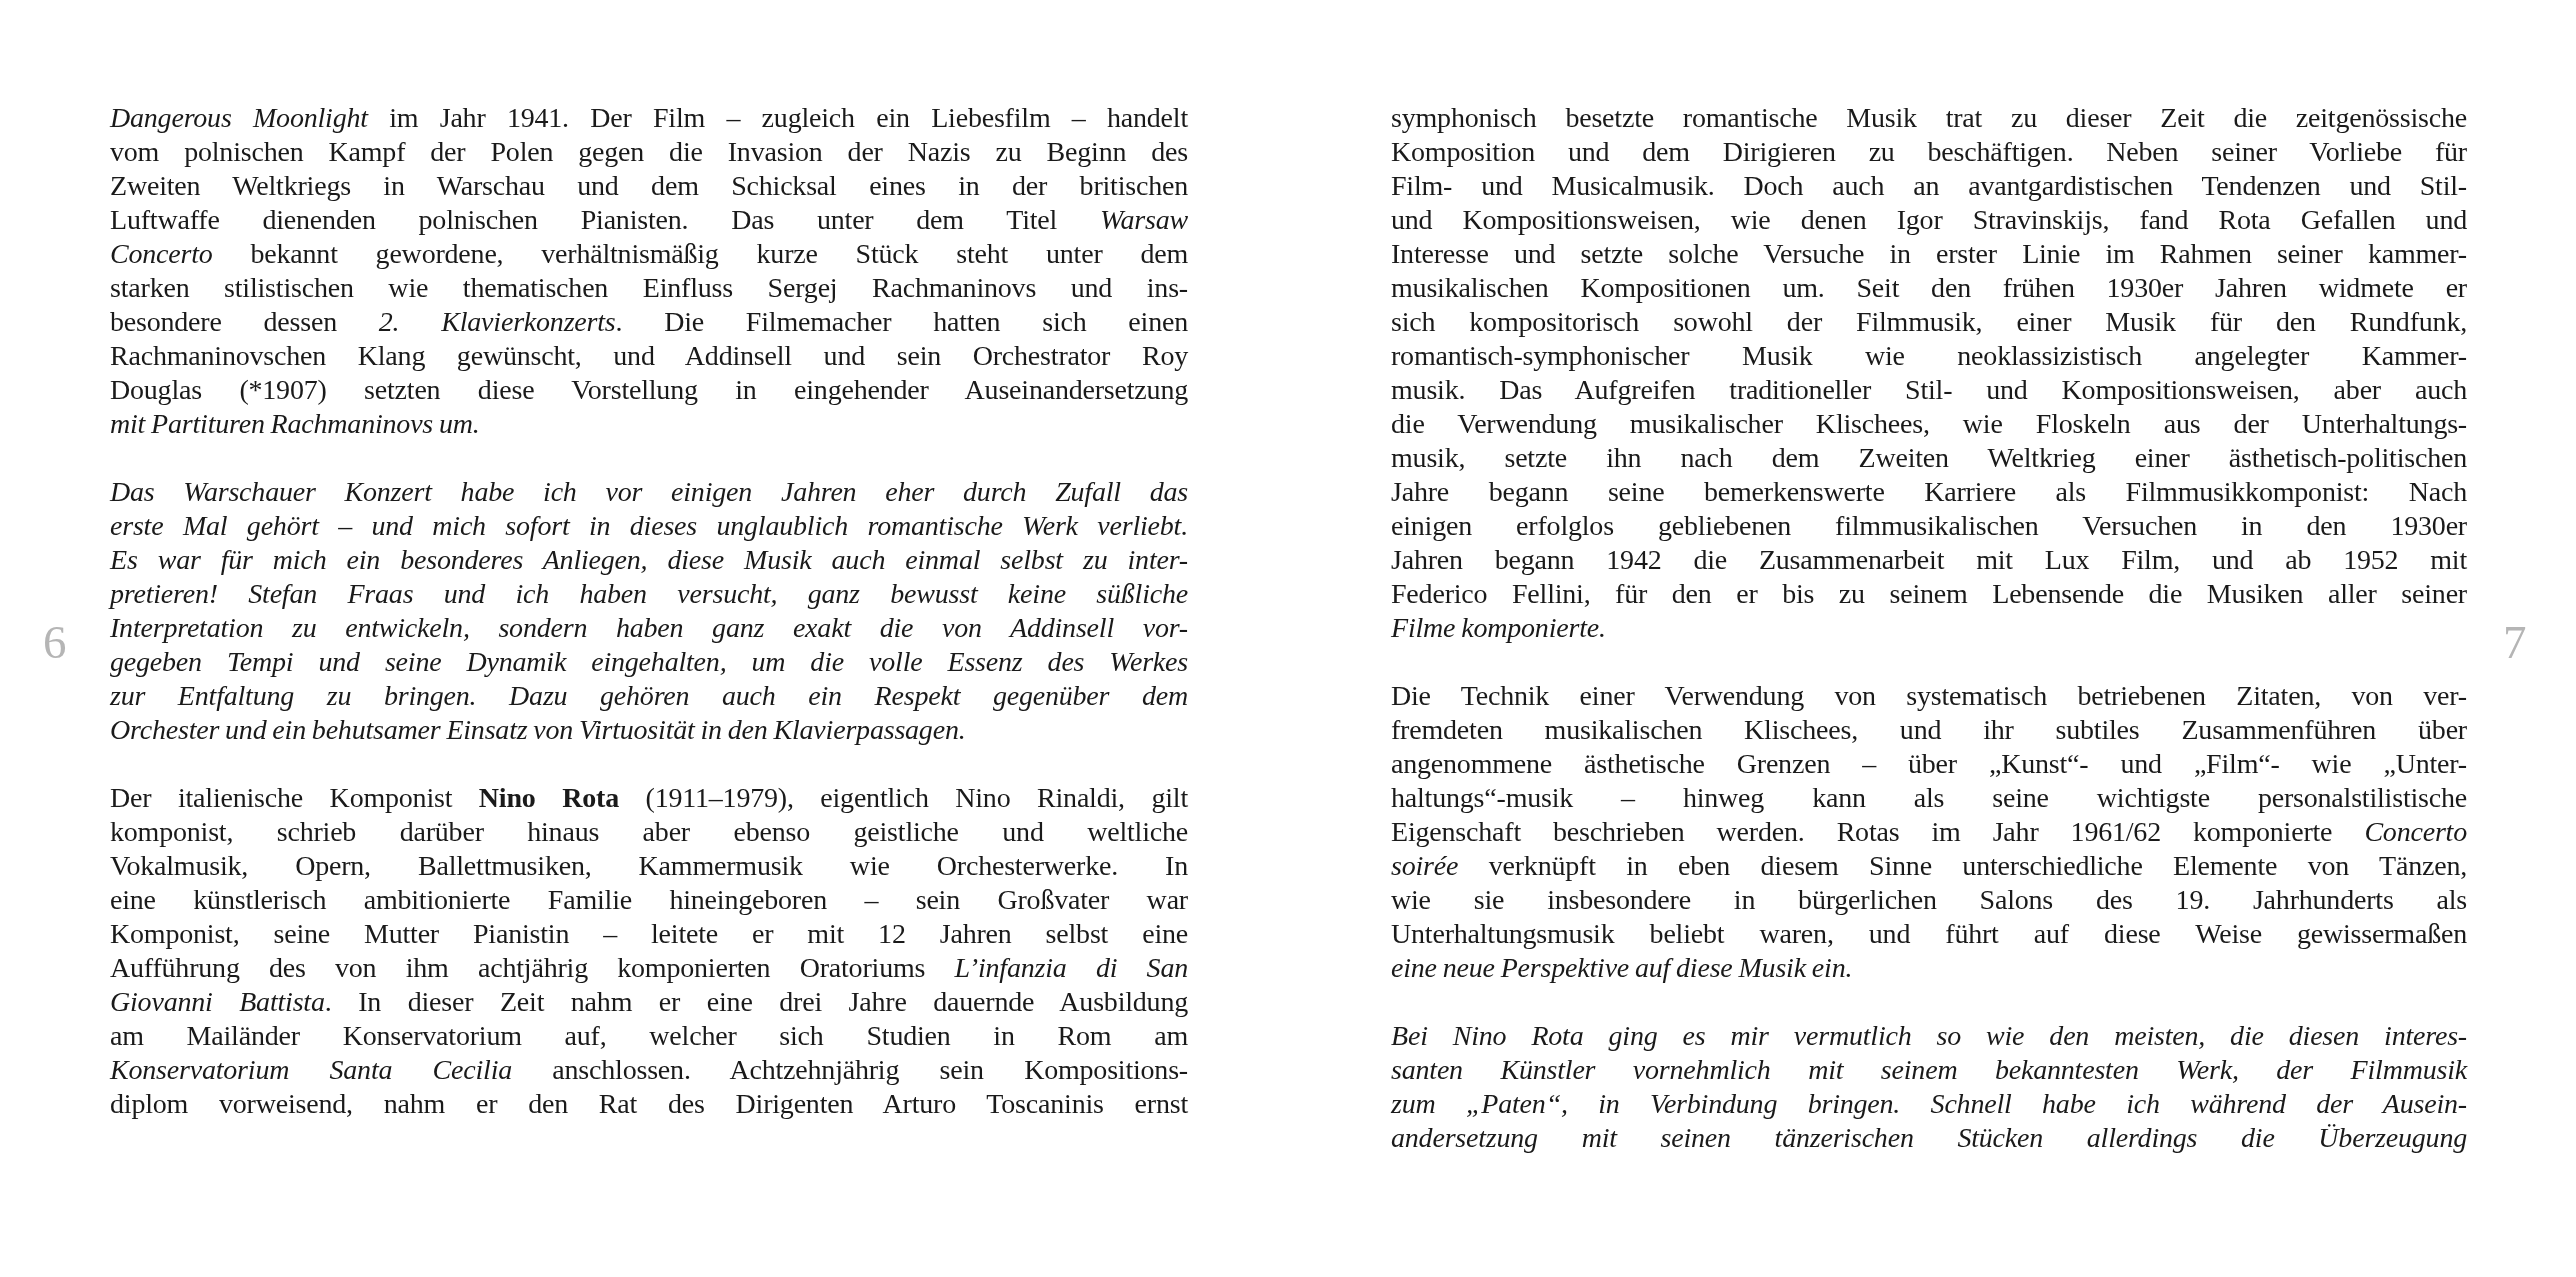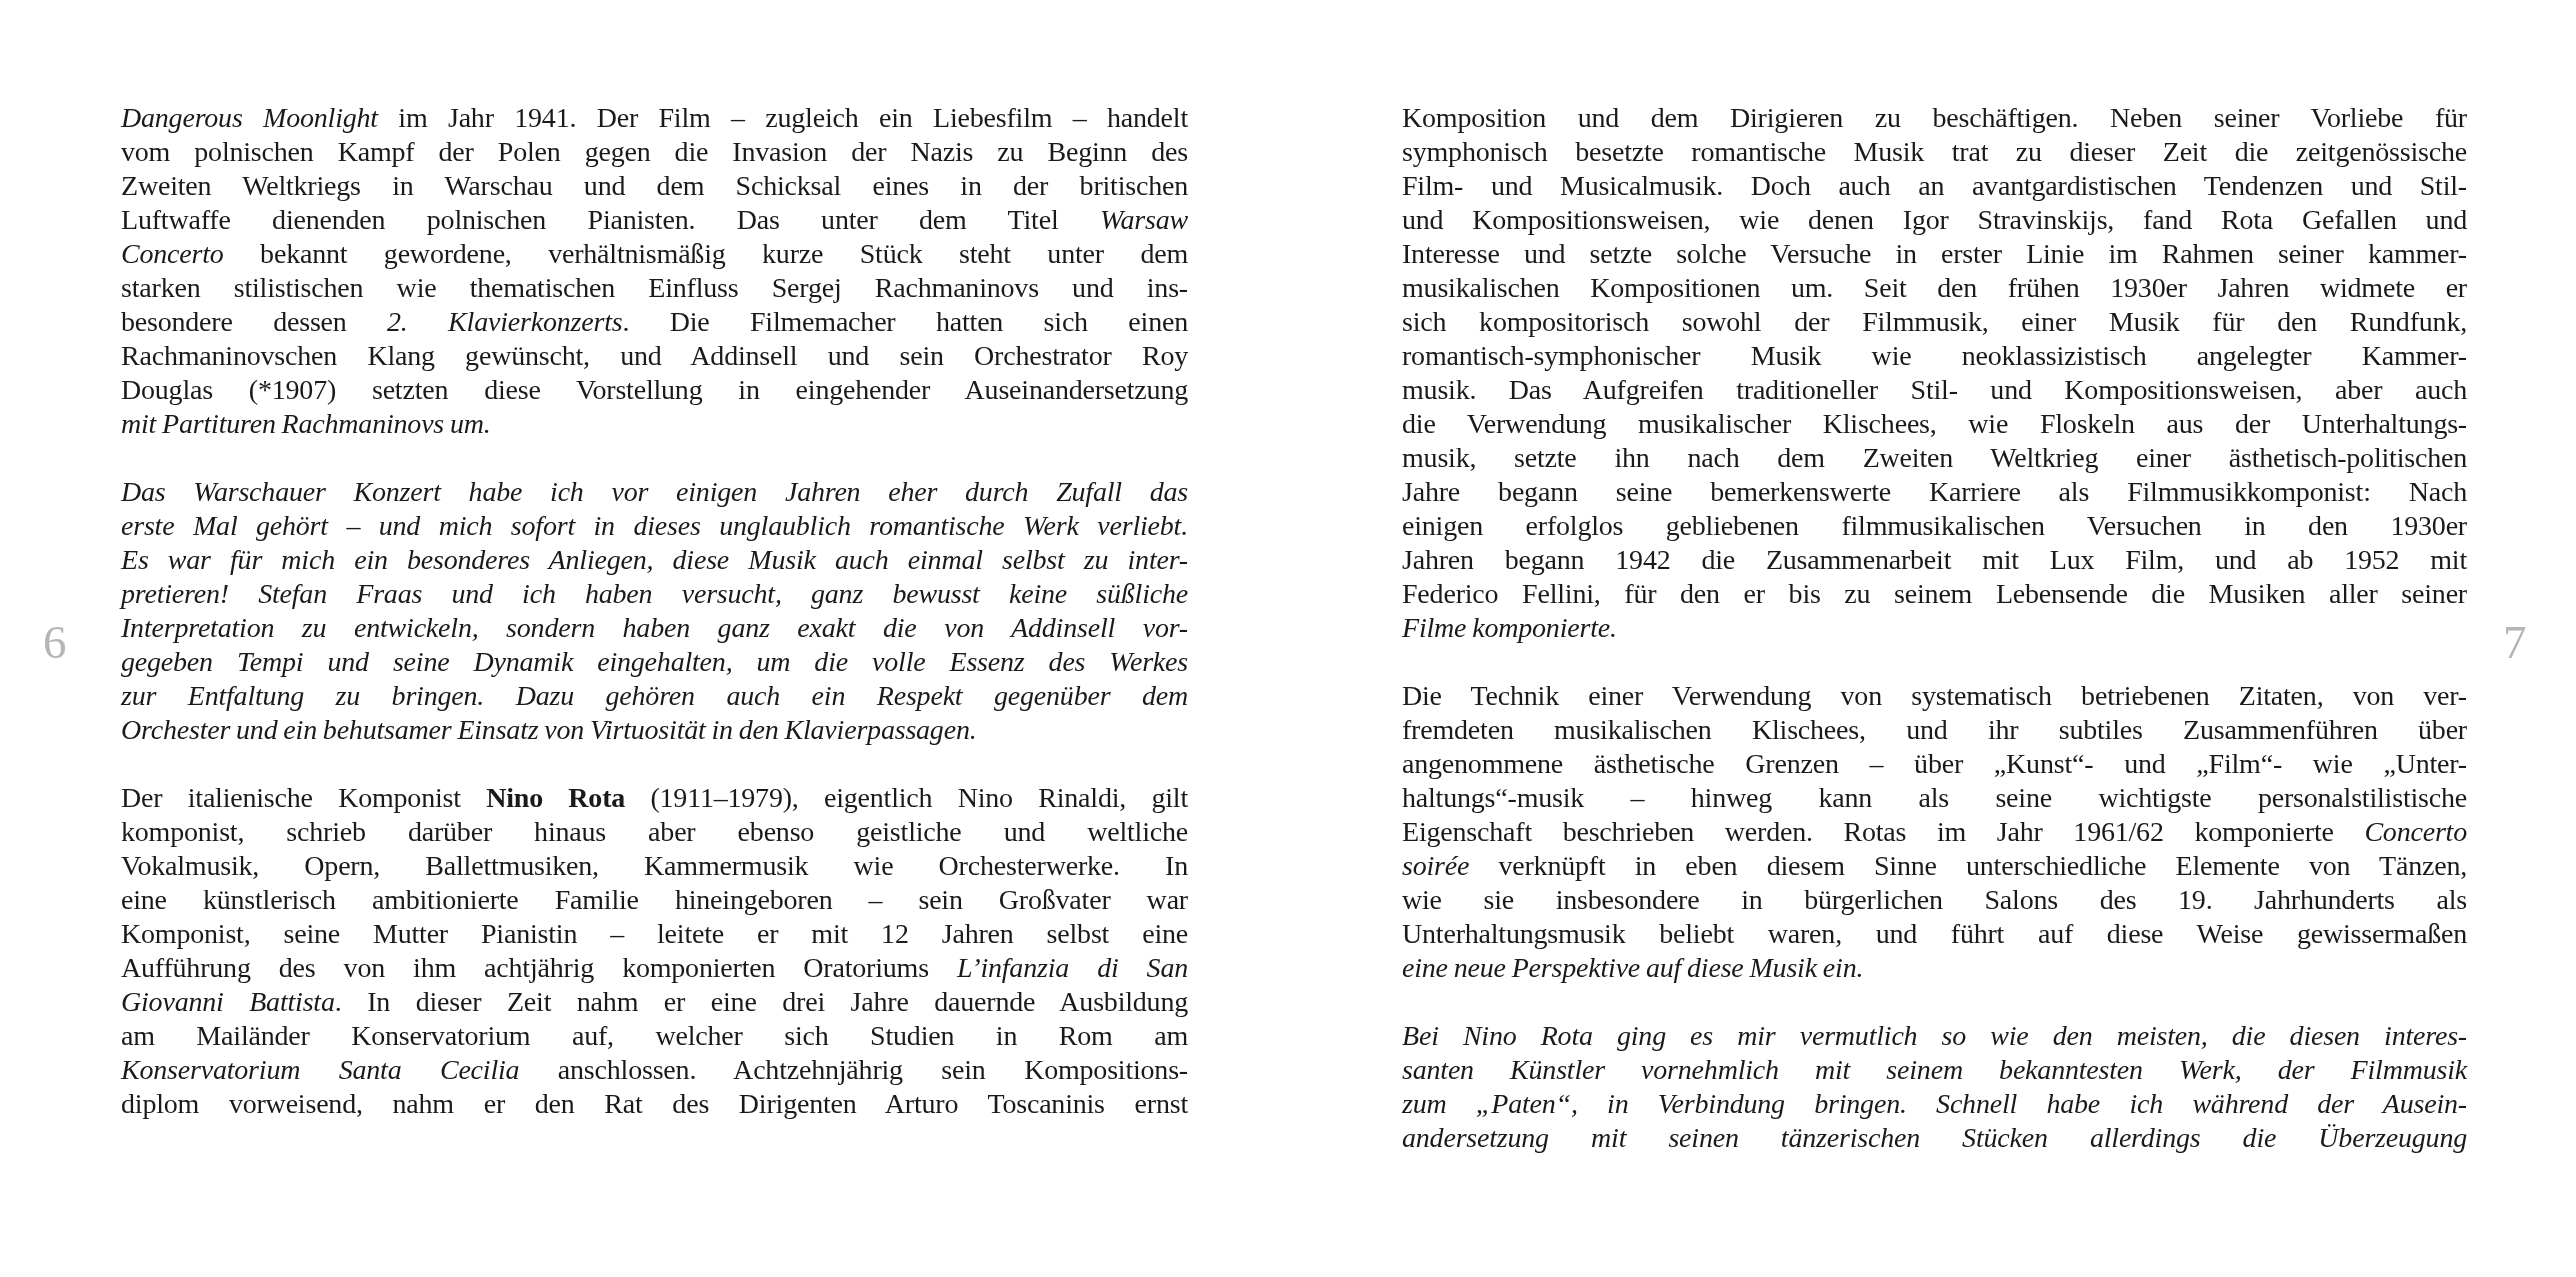--- a/index.html
+++ b/index.html
@@ -15,21 +15,21 @@
   .column {
     position: absolute; top: 101px;
     font-size: 28px; line-height: 34px;
   }
   .page-left .column { left: 110px; width: 1078px; }
   .page-right .column { left: 103px; width: 1076px; }
   .para { margin: 0 0 34px 0; }
   .line {
     display: block; height: 34px; white-space: nowrap;
     text-align: justify; text-align-last: justify;
-    letter-spacing: -0.2px; word-spacing: -0.9px; margin-left: 11px;
+    letter-spacing: -0.2px; word-spacing: -0.9px;
   }
   .line.last { text-align-last: left; font-style: italic; }
   .para.italic .line { font-style: italic; }
   .em { font-style: italic; }
   .strong { font-weight: bold; }
   .folio {
     position: absolute; top: 615px; font-size: 47px; line-height: 54px;
     color: #b5b5b5;
     font-family: "Liberation Serif", "DejaVu Serif", serif;
   }
@@ -76,22 +76,22 @@
           <span class="line"><span>am Mailänder Konservatorium auf, welcher sich Studien in Rom am</span></span>
           <span class="line"><span class="em">Konservatorium Santa Cecilia</span><span> anschlossen. Achtzehnjährig sein Kompositions-</span></span>
           <span class="line"><span>diplom vorweisend, nahm er den Rat des Dirigenten Arturo Toscaninis ernst</span></span>
         </div>
       </div>
   </div>
   <div class="page page-right">
     <div class="folio">7</div>
     <div class="column">
         <div class="para">
+          <span class="line"><span>symphonisch besetzte romantische Musik trat zu dieser Zeit die zeitgenössische</span></span>
           <span class="line"><span>Komposition und dem Dirigieren zu beschäftigen. Neben seiner Vorliebe für</span></span>
-          <span class="line"><span>symphonisch besetzte romantische Musik trat zu dieser Zeit die zeitgenössische</span></span>
           <span class="line"><span>Film- und Musicalmusik. Doch auch an avantgardistischen Tendenzen und Stil-</span></span>
           <span class="line"><span>und Kompositionsweisen, wie denen Igor Stravinskijs, fand Rota Gefallen und</span></span>
           <span class="line"><span>Interesse und setzte solche Versuche in erster Linie im Rahmen seiner kammer-</span></span>
           <span class="line"><span>musikalischen Kompositionen um. Seit den frühen 1930er Jahren widmete er</span></span>
           <span class="line"><span>sich kompositorisch sowohl der Filmmusik, einer Musik für den Rundfunk,</span></span>
           <span class="line"><span>romantisch-symphonischer Musik wie neoklassizistisch angelegter Kammer-</span></span>
           <span class="line"><span>musik. Das Aufgreifen traditioneller Stil- und Kompositionsweisen, aber auch</span></span>
           <span class="line"><span>die Verwendung musikalischer Klischees, wie Floskeln aus der Unterhaltungs-</span></span>
           <span class="line"><span>musik, setzte ihn nach dem Zweiten Weltkrieg einer ästhetisch-politischen</span></span>
           <span class="line"><span>Jahre begann seine bemerkenswerte Karriere als Filmmusikkomponist: Nach</span></span>

